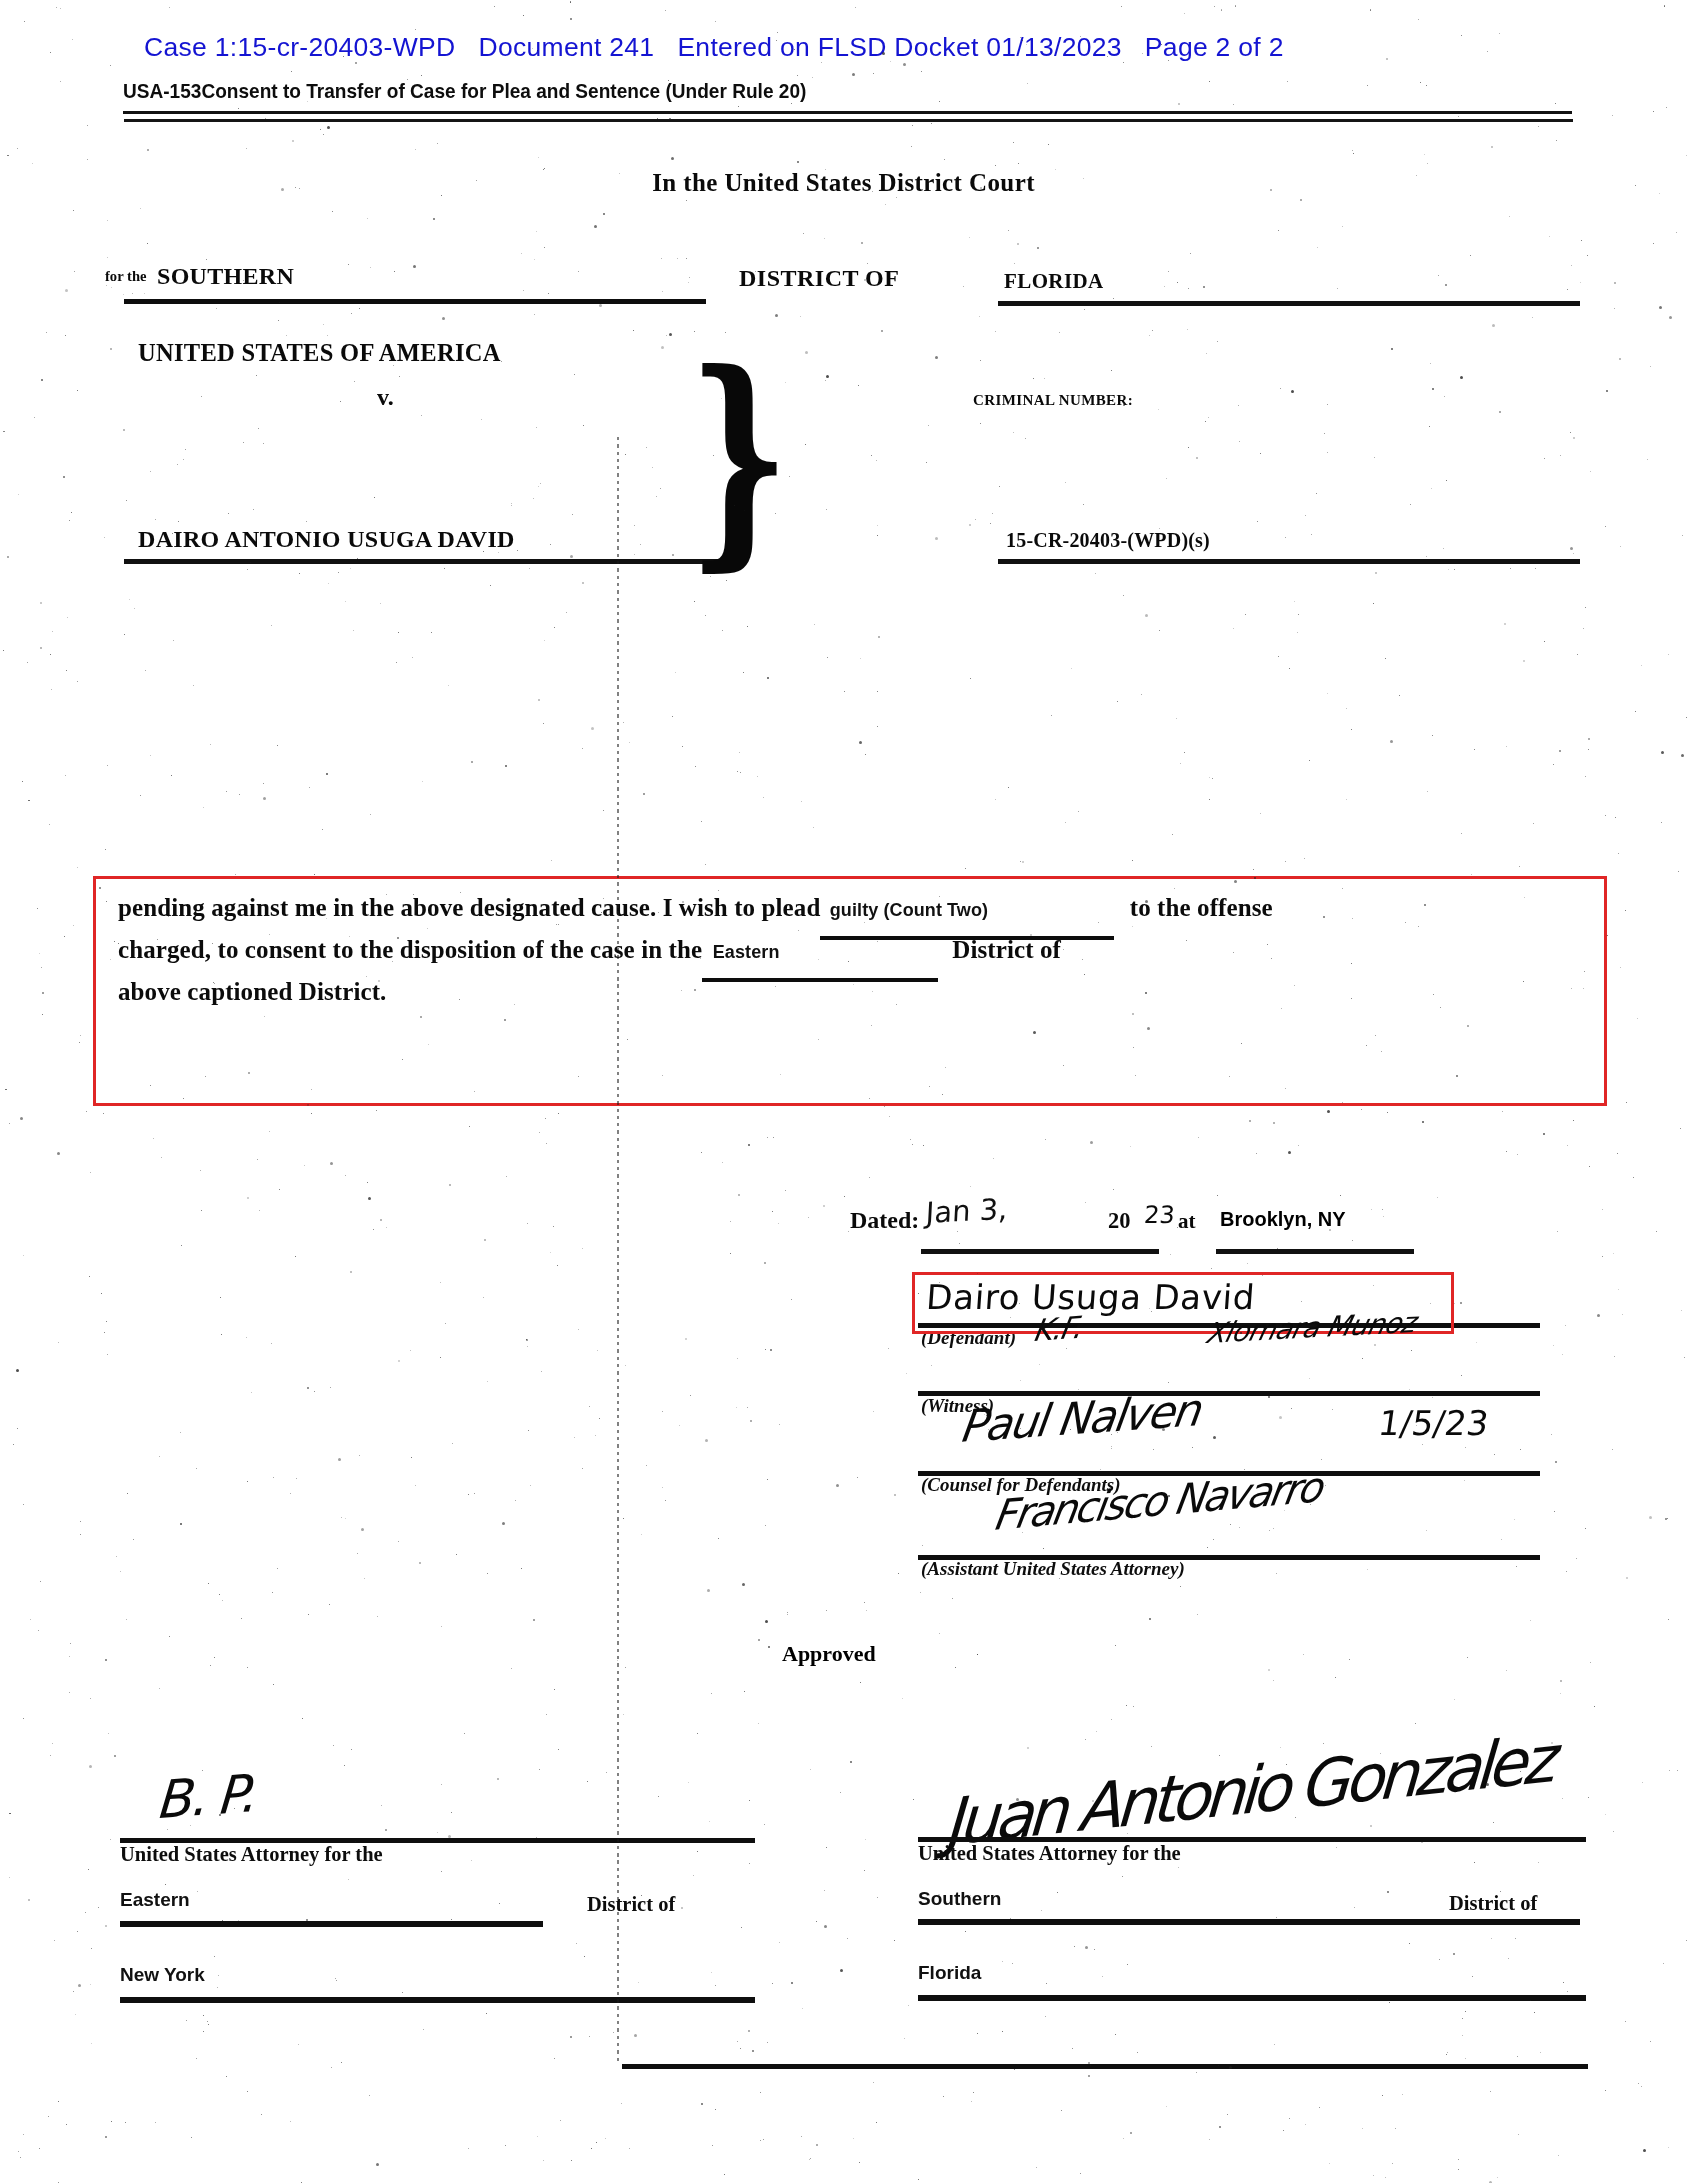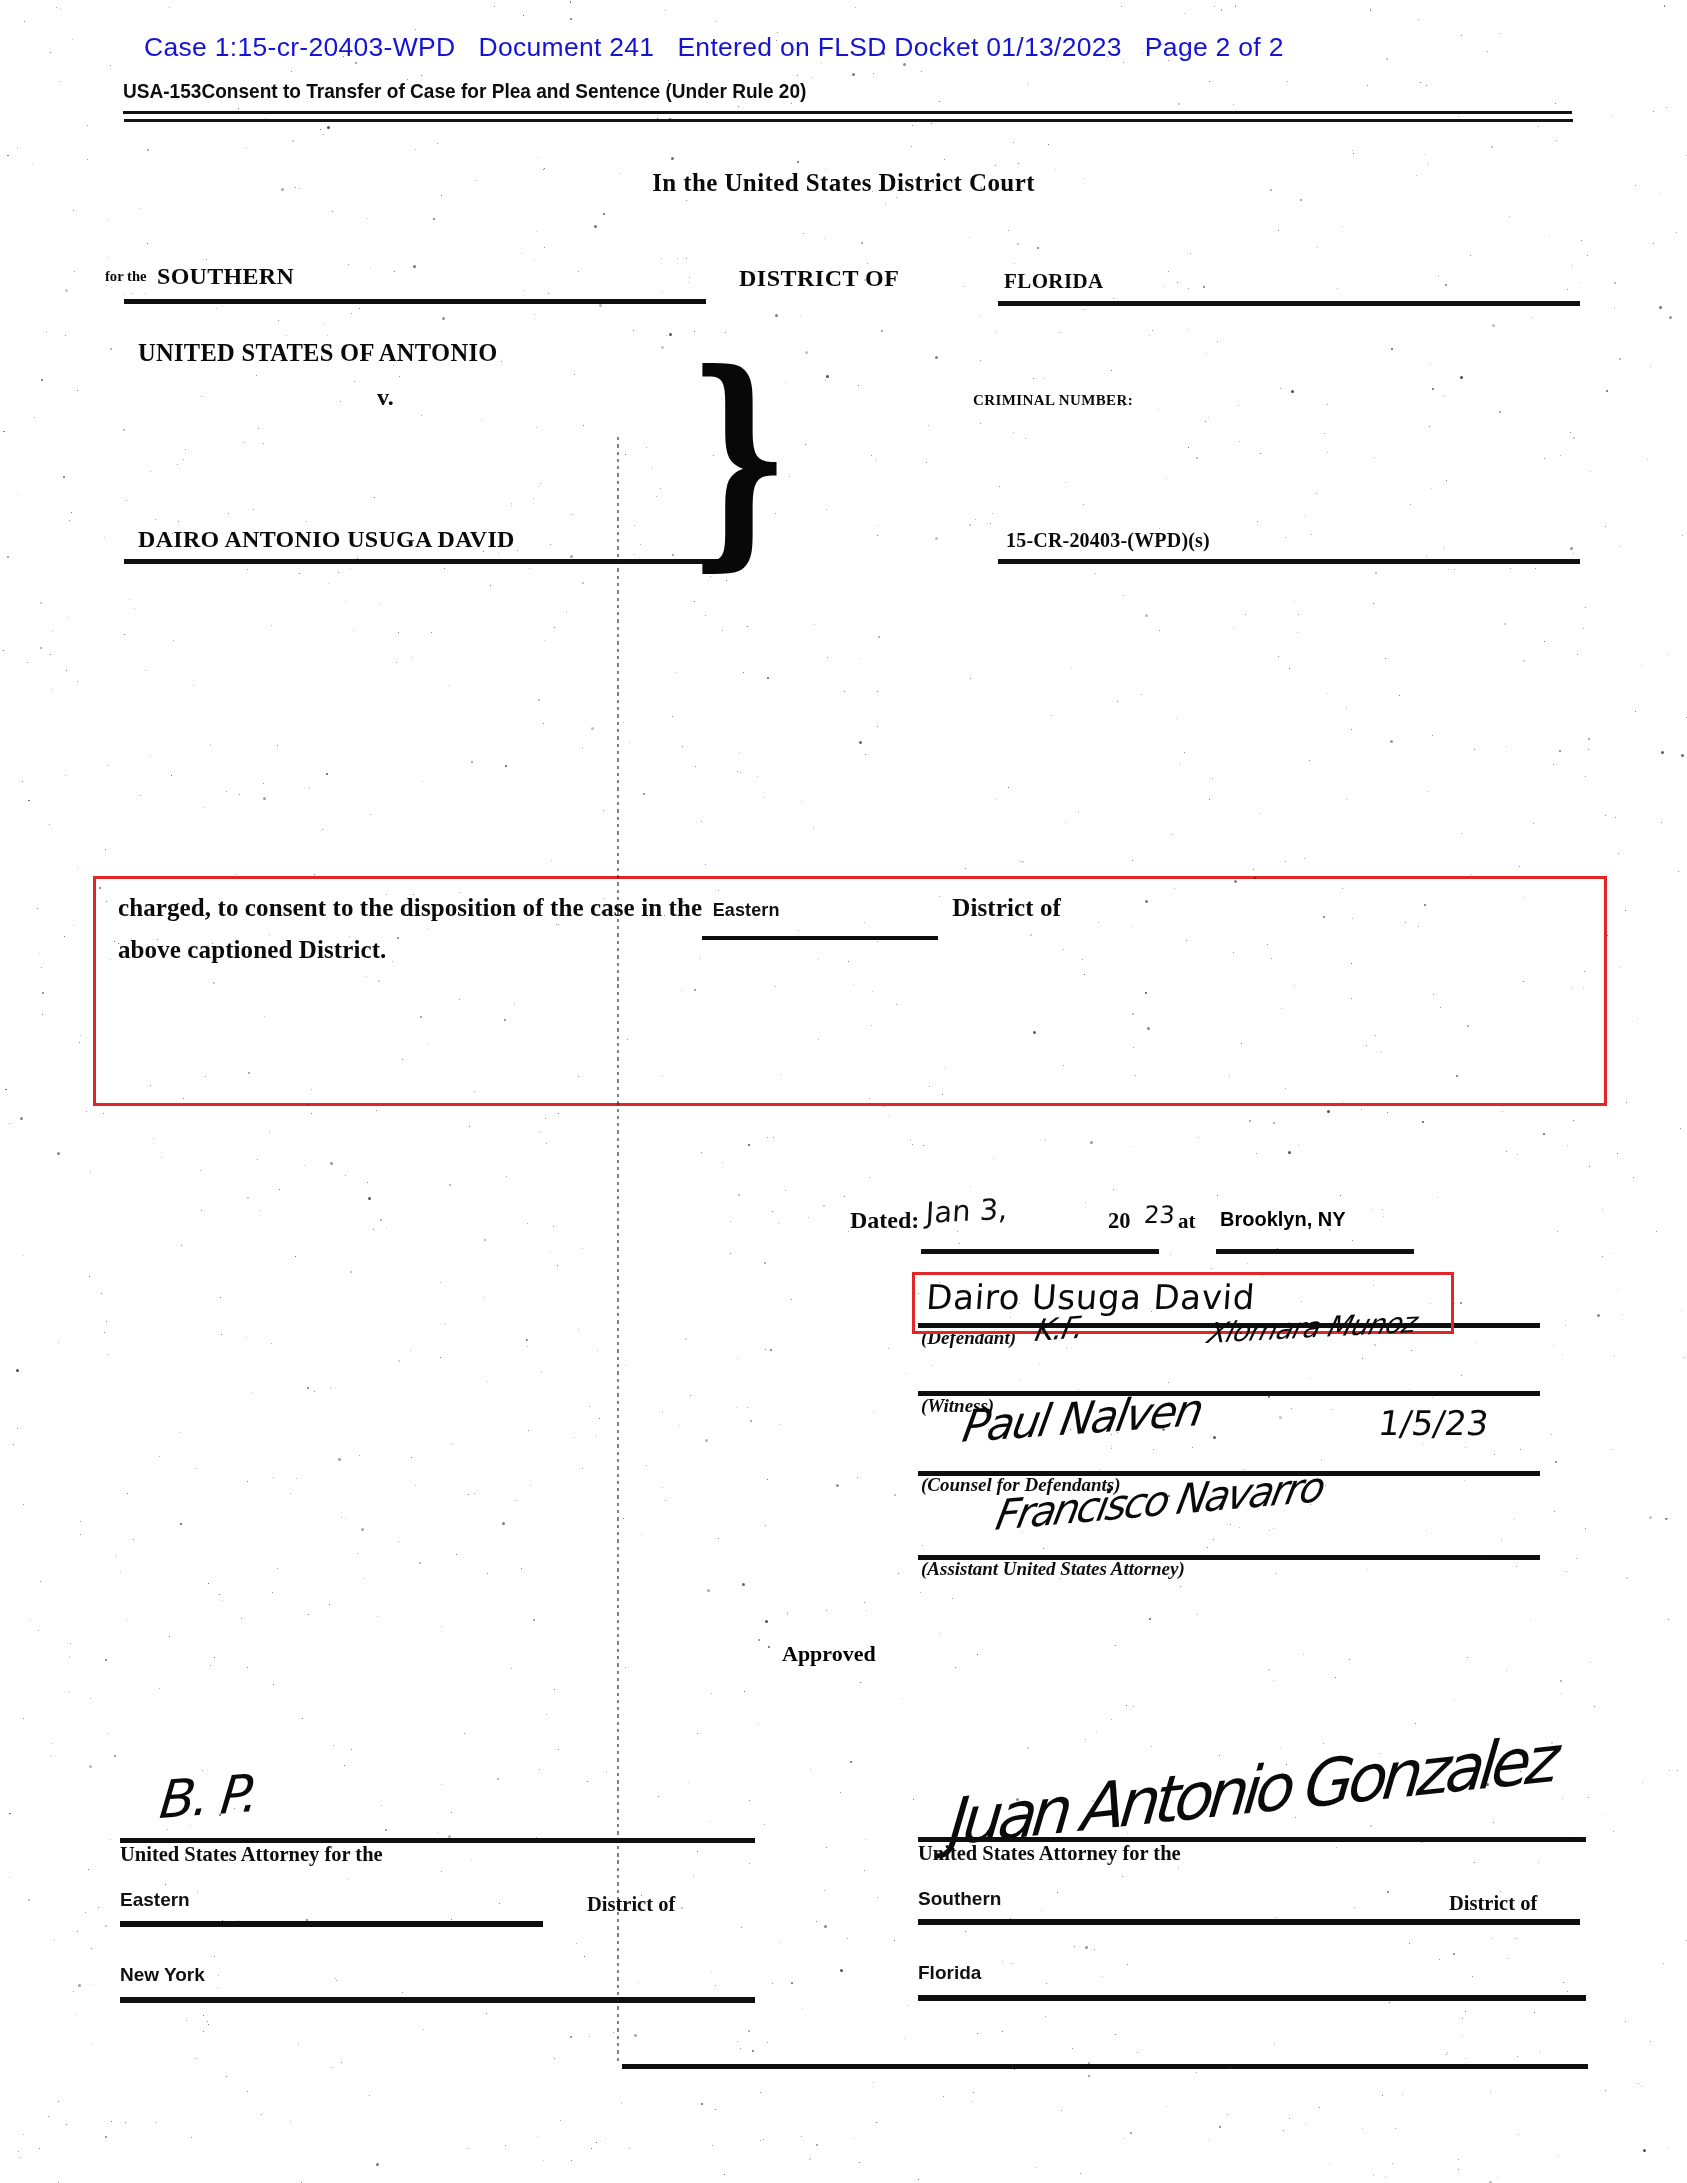--- a/index.html
+++ b/index.html
@@ -307,39 +307,40 @@
 
 <div class="abs court-serif" id="for-the">for the</div>
 <div class="abs court-serif" id="district-name">SOUTHERN</div>
 <div class="abs" id="district-rule-l"></div>
 
 <div class="abs court-serif" id="district-of">DISTRICT OF</div>
 
 <div class="abs court-serif" id="state-name">FLORIDA</div>
 <div class="abs" id="district-rule-r"></div>
 
-<div class="abs court-serif" id="plaintiff">UNITED STATES OF ANTONIO</div>
+<div class="abs court-serif" id="plaintiff">UNITED STATES OF AMERICA</div>
 <div class="abs court-serif" id="vee">v.</div>
 <div class="abs court-serif" id="defendant-name">DAIRO ANTONIO USUGA DAVID</div>
 <div class="abs" id="defendant-rule"></div>
 
 <div class="abs" id="brace">}</div>
 
 <div class="abs court-serif" id="criminal-number-label">CRIMINAL NUMBER:</div>
 <div class="abs court-serif" id="criminal-number-value">15-CR-20403-(WPD)(s)</div>
 <div class="abs" id="criminal-rule"></div>
 
 <div class="abs court-serif" id="doc-title">
 </div>
 
 <div class="abs redbox" id="redbox-para"></div>
 
 <div class="abs court-serif" id="body-para">
 
 
+  <div class="ln"><span>pending against me in the above designated cause.  I wish to plead</span><span class="fill" style="width:284px; padding-left:9.3px;">guilty (Count Two)</span><span style="padding-left:16px;">to the offense</span></div>
 
   <div class="ln"><span>charged, to consent to the disposition of the case in the</span><span class="fill" style="width:225px; padding-left:10.6px;">Eastern</span><span style="padding-left:14.6px;">District of</span></div>
 
 
   <div class="ln"><span>above captioned District.</span></div>
 </div>
 
 <div class="abs court-serif" id="dated-label">Dated:</div>
 <div class="abs handwriting" id="dated-month">Jan 3,</div>
 <div class="abs" id="dated-rule1"></div>

